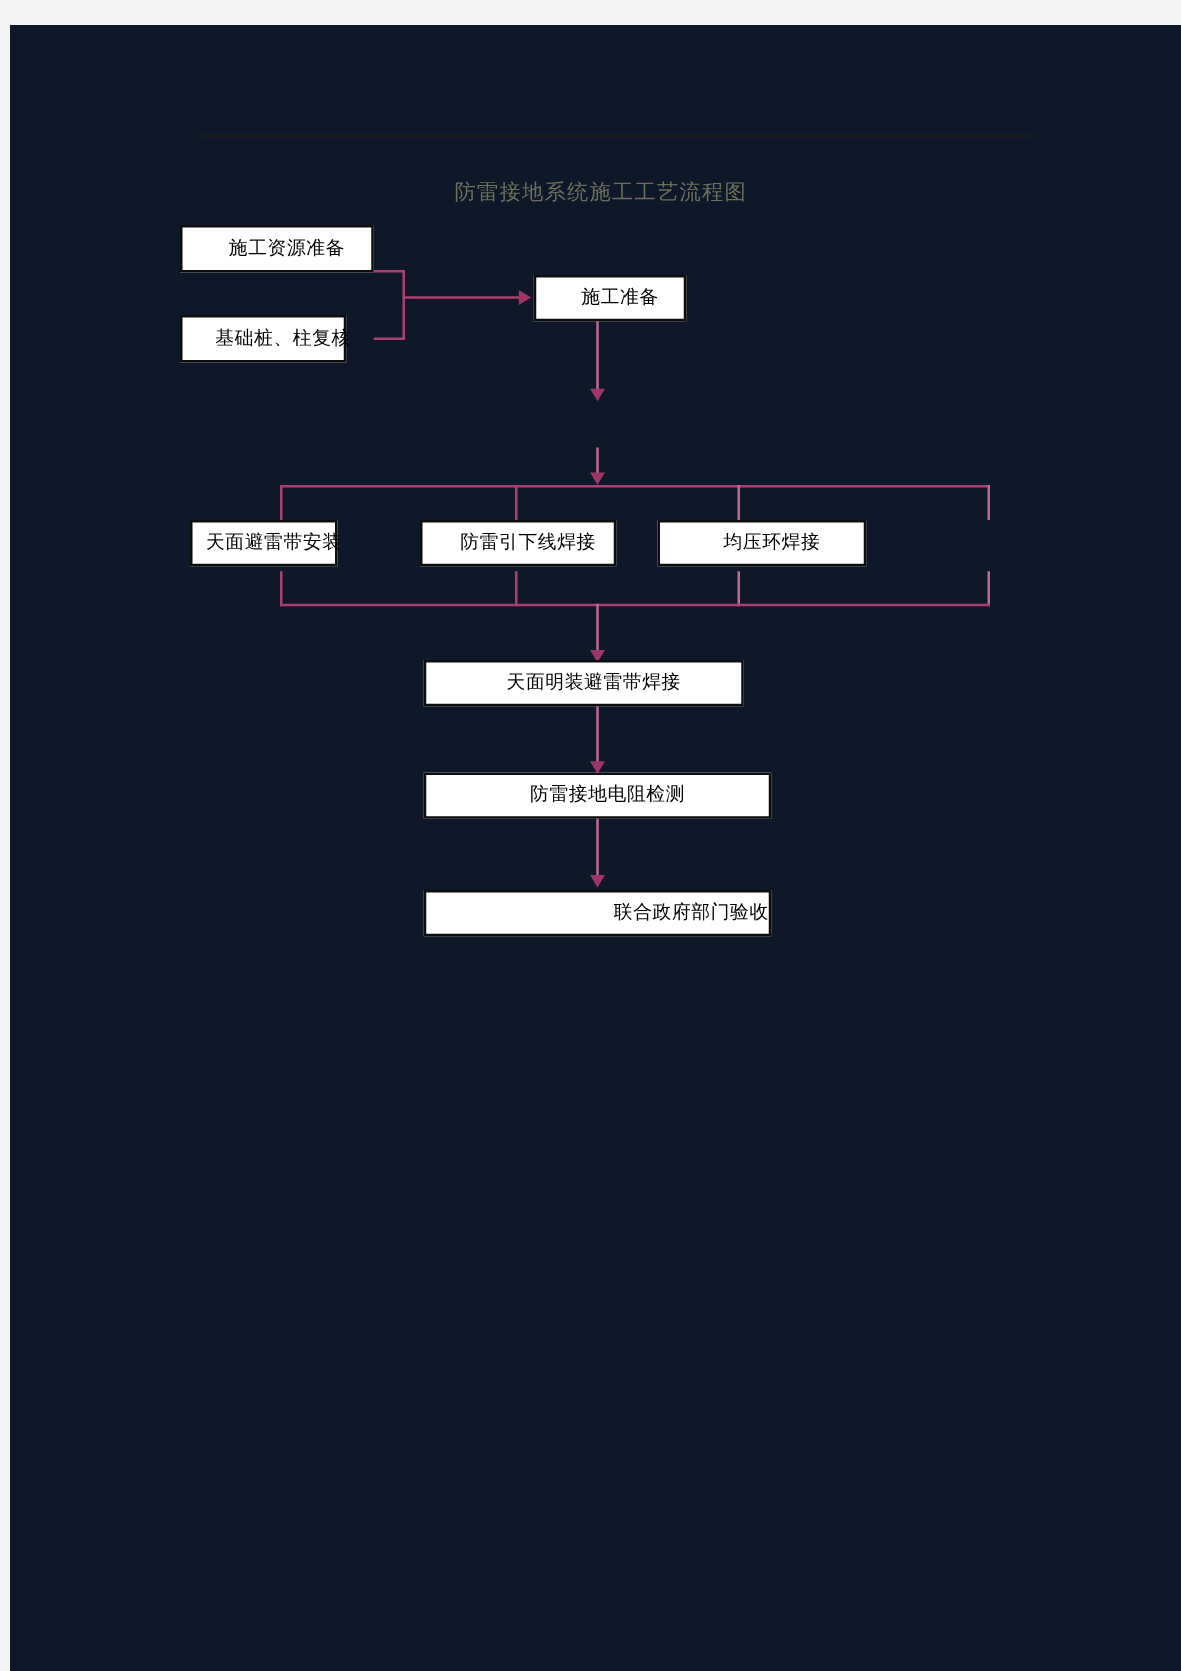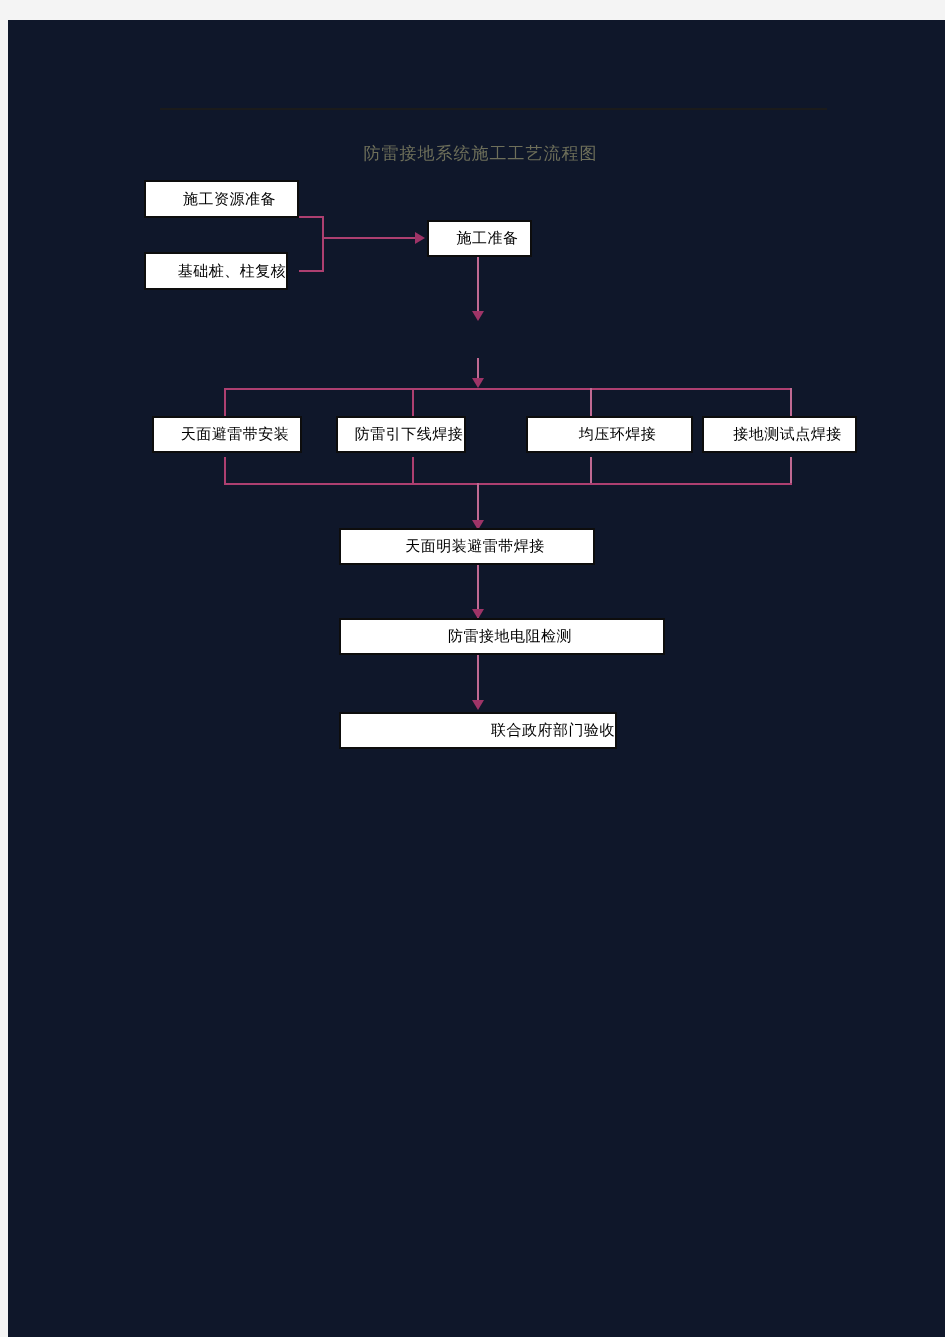--- a/index.html
+++ b/index.html
@@ -98,77 +98,74 @@
   <div id="sheet">
 
     <div class="header-rule"></div>
 
     <div class="title">防雷接地系统施工工艺流程图</div>
 
     <div class="node" style="left:132px; top:160px; width:155px; height:38px;">
       <span class="lbl">施工资源准备</span>
     </div>
 
-    <div class="node" style="left:132px; top:232px; width:144px; height:38px;padding-left:16px;">
+    <div class="node" style="left:132px; top:232px; width:133px; height:38px;padding-left:16px;">
       <span class="lbl">基础桩、柱复核</span>
     </div>
 
     <div class="conn h" style="left:287px; top:196px; width:25px;"></div>
     <div class="conn h" style="left:287px; top:250px; width:25px;"></div>
     <div class="conn v" style="left:310px; top:196px; height:56px;"></div>
     <div class="conn h" style="left:310px; top:217px; width:95px;"></div>
     <div class="arrow-right" style="left:403px; top:212px;"></div>
 
-    <div class="node" style="left:415px; top:200px; width:105px; height:37px;justify-content:center;">
+    <div class="node" style="left:415px; top:200px; width:122px; height:37px;justify-content:center;">
       <span class="lbl">施工准备</span>
     </div>
 
     <div class="conn v thin" style="left:465px; top:237px; height:56px;"></div>
     <div class="arrow-down" style="left:460px; top:291px;"></div>
 
 
     <div class="conn v thin" style="left:465px; top:338px; height:28px;"></div>
     <div class="arrow-down" style="left:460px; top:358px;"></div>
 
     <div class="conn h" style="left:212px; top:368px; width:568px;"></div>
     <div class="conn v" style="left:212px; top:368px; height:28px;"></div>
     <div class="conn v" style="left:400px; top:368px; height:28px;"></div>
     <div class="conn v thin" style="left:578px; top:368px; height:28px;"></div>
     <div class="conn v thin" style="left:778px; top:368px; height:28px;"></div>
 
-    <div class="node" style="left:140px; top:396px; width:150px; height:37px;">
+    <div class="node" style="left:140px; top:396px; width:118px; height:37px;">
       <span class="lbl">天面避雷带安装</span>
     </div>
-    <div class="node" style="left:324px; top:396px; width:130px; height:37px;">
+    <div class="node" style="left:324px; top:396px; width:157px; height:37px;">
       <span class="lbl">防雷引下线焊接</span>
     </div>
     <div class="node" style="left:514px; top:396px; width:167px; height:37px;">
       <span class="lbl">均压环焊接</span>
-    </div>
-    <div class="node" style="left:690px; top:396px; width:155px; height:37px;">
-      <span class="lbl">接地测试点焊接</span>
     </div>
 
     <div class="conn v" style="left:212px; top:437px; height:28px;"></div>
     <div class="conn v" style="left:400px; top:437px; height:28px;"></div>
     <div class="conn v thin" style="left:578px; top:437px; height:28px;"></div>
     <div class="conn v thin" style="left:778px; top:437px; height:28px;"></div>
     <div class="conn h" style="left:212px; top:463px; width:568px;"></div>
 
     <div class="conn v thin" style="left:465px; top:463px; height:46px;"></div>
     <div class="arrow-down" style="left:460px; top:500px;"></div>
 
     <div class="node" style="left:327px; top:508px; width:256px; height:37px;">
       <span class="lbl">天面明装避雷带焊接</span>
     </div>
 
     <div class="conn v thin" style="left:465px; top:545px; height:53px;"></div>
     <div class="arrow-down" style="left:460px; top:589px;"></div>
 
-    <div class="node" style="left:327px; top:598px; width:326px; height:37px;justify-content:center;">
+    <div class="node" style="left:327px; top:598px; width:278px; height:37px;justify-content:center;">
       <span class="lbl">防雷接地电阻检测</span>
     </div>
 
     <div class="conn v thin" style="left:465px; top:635px; height:53px;"></div>
     <div class="arrow-down" style="left:460px; top:680px;"></div>
 
     <div class="node" style="left:327px; top:692px; width:278px; height:37px;justify-content:flex-end;">
       <span class="lbl">联合政府部门验收</span>
     </div>
 

